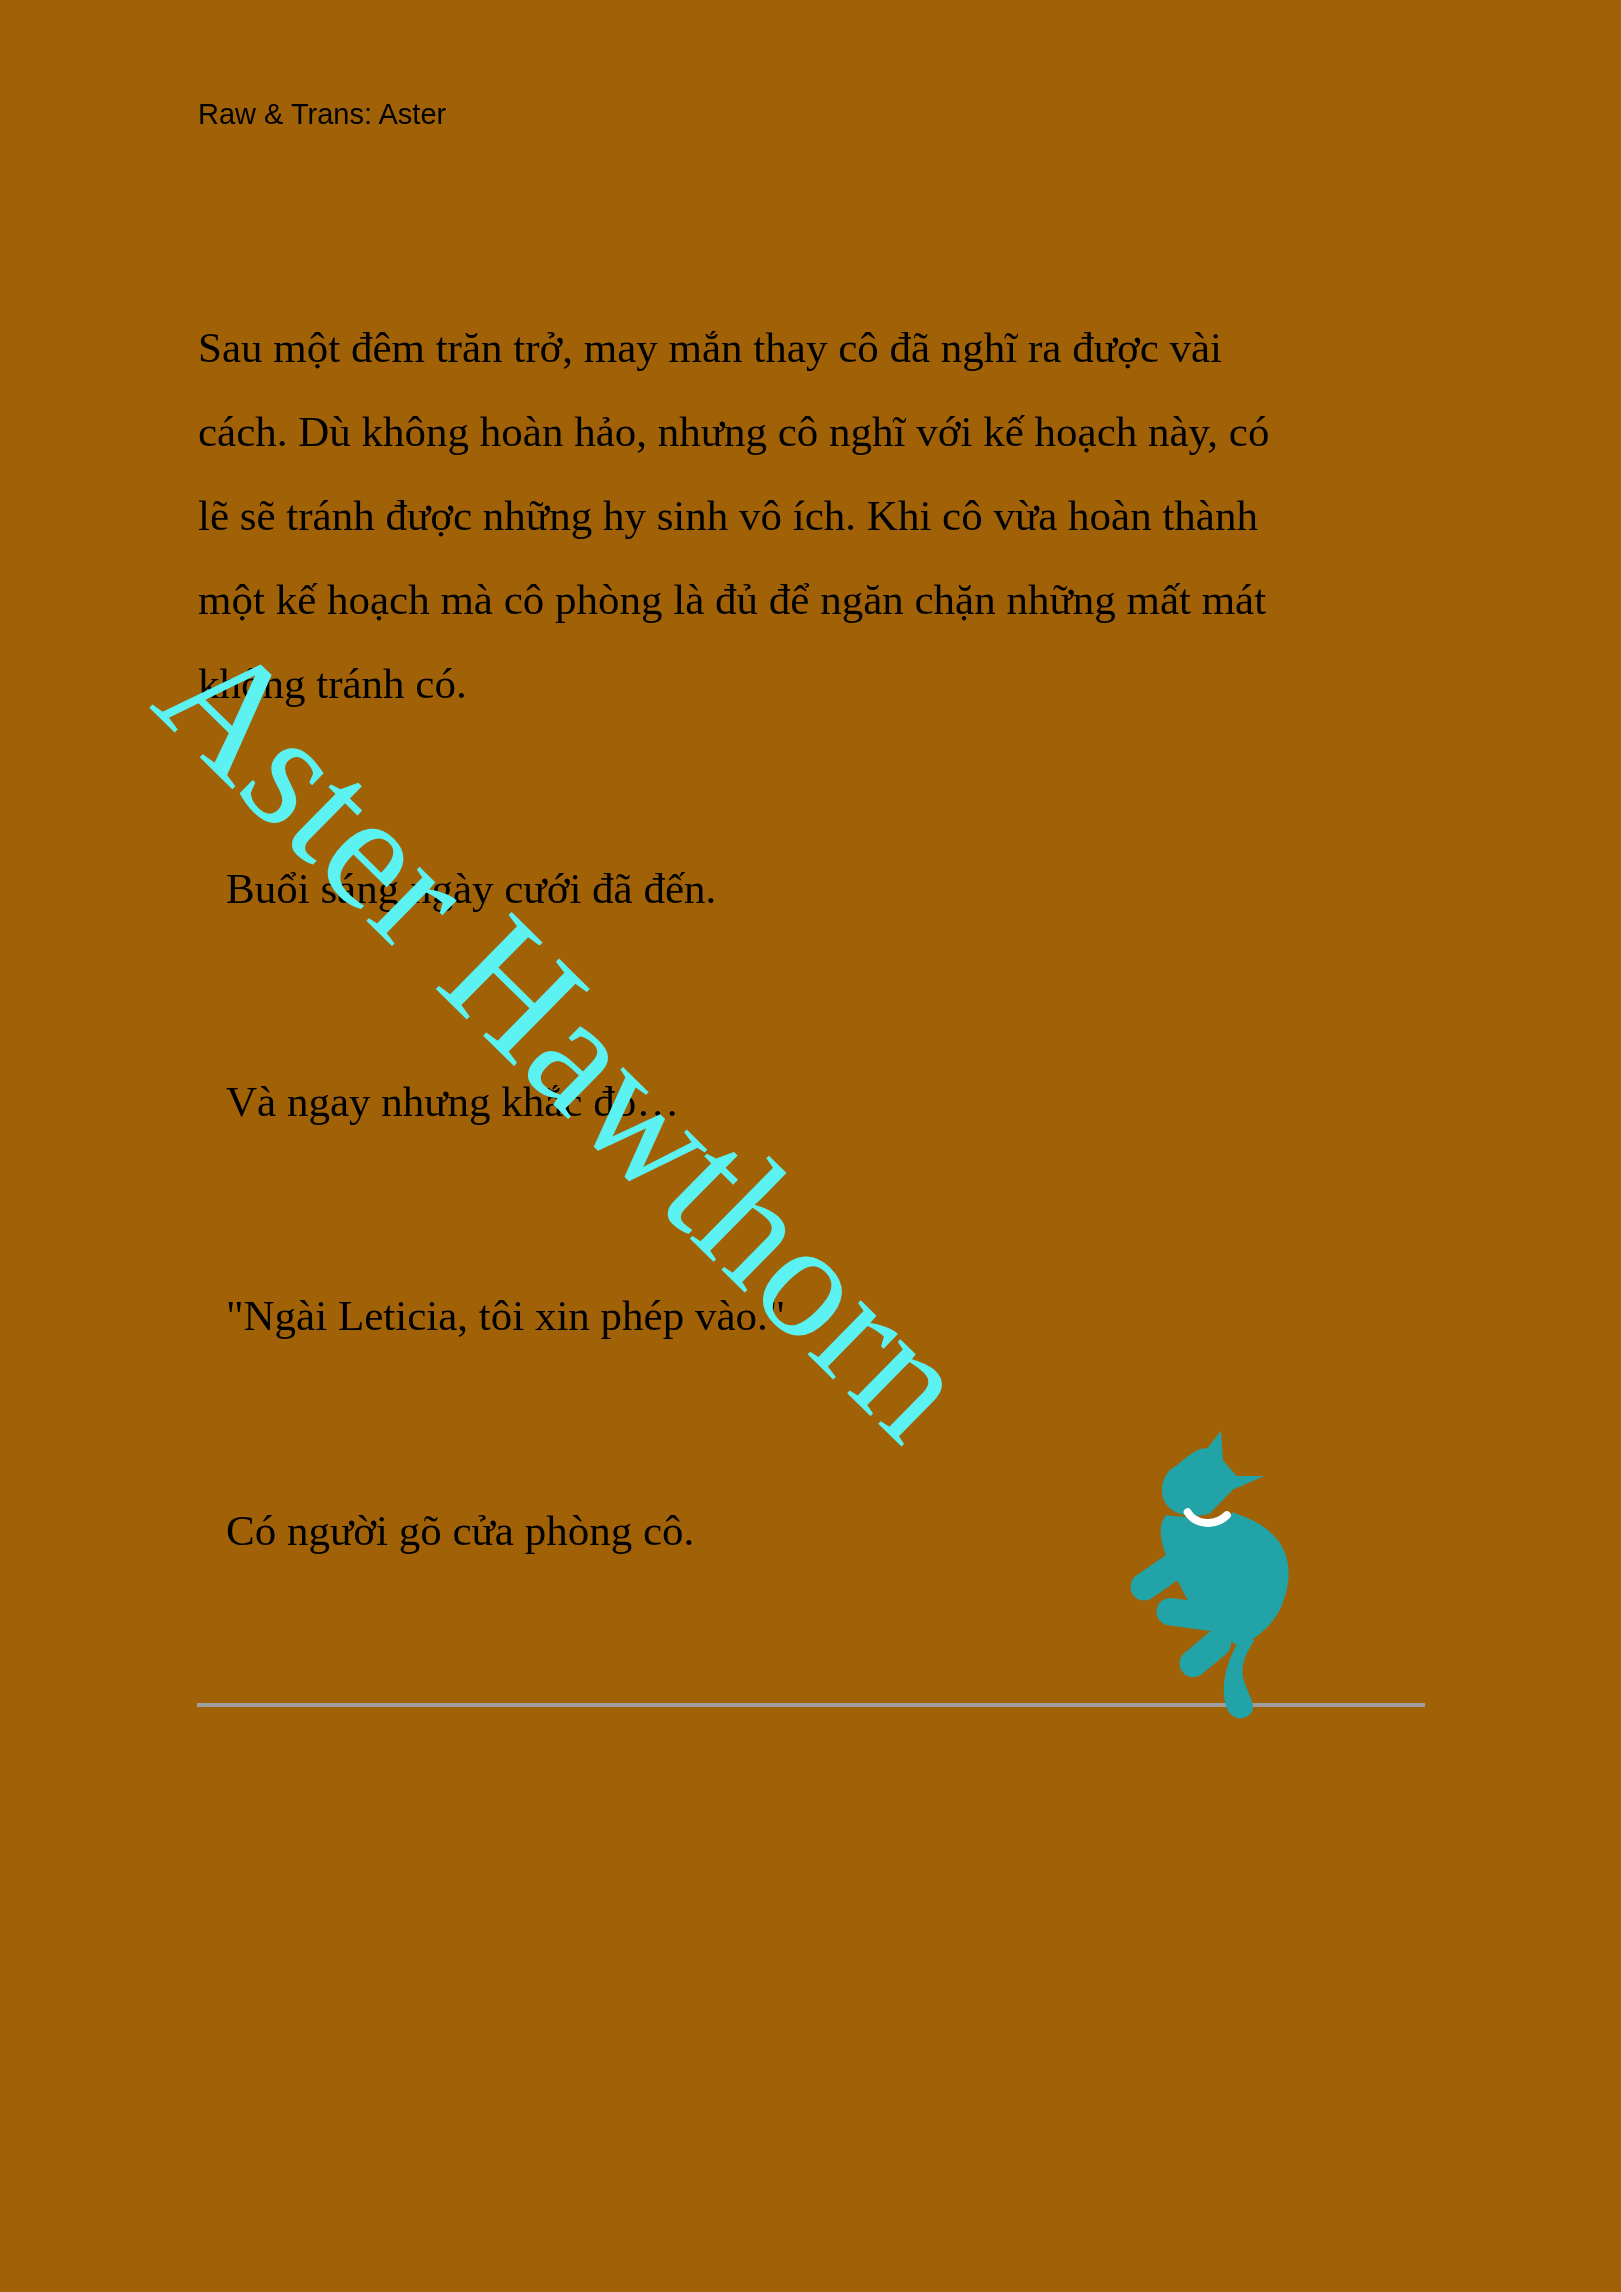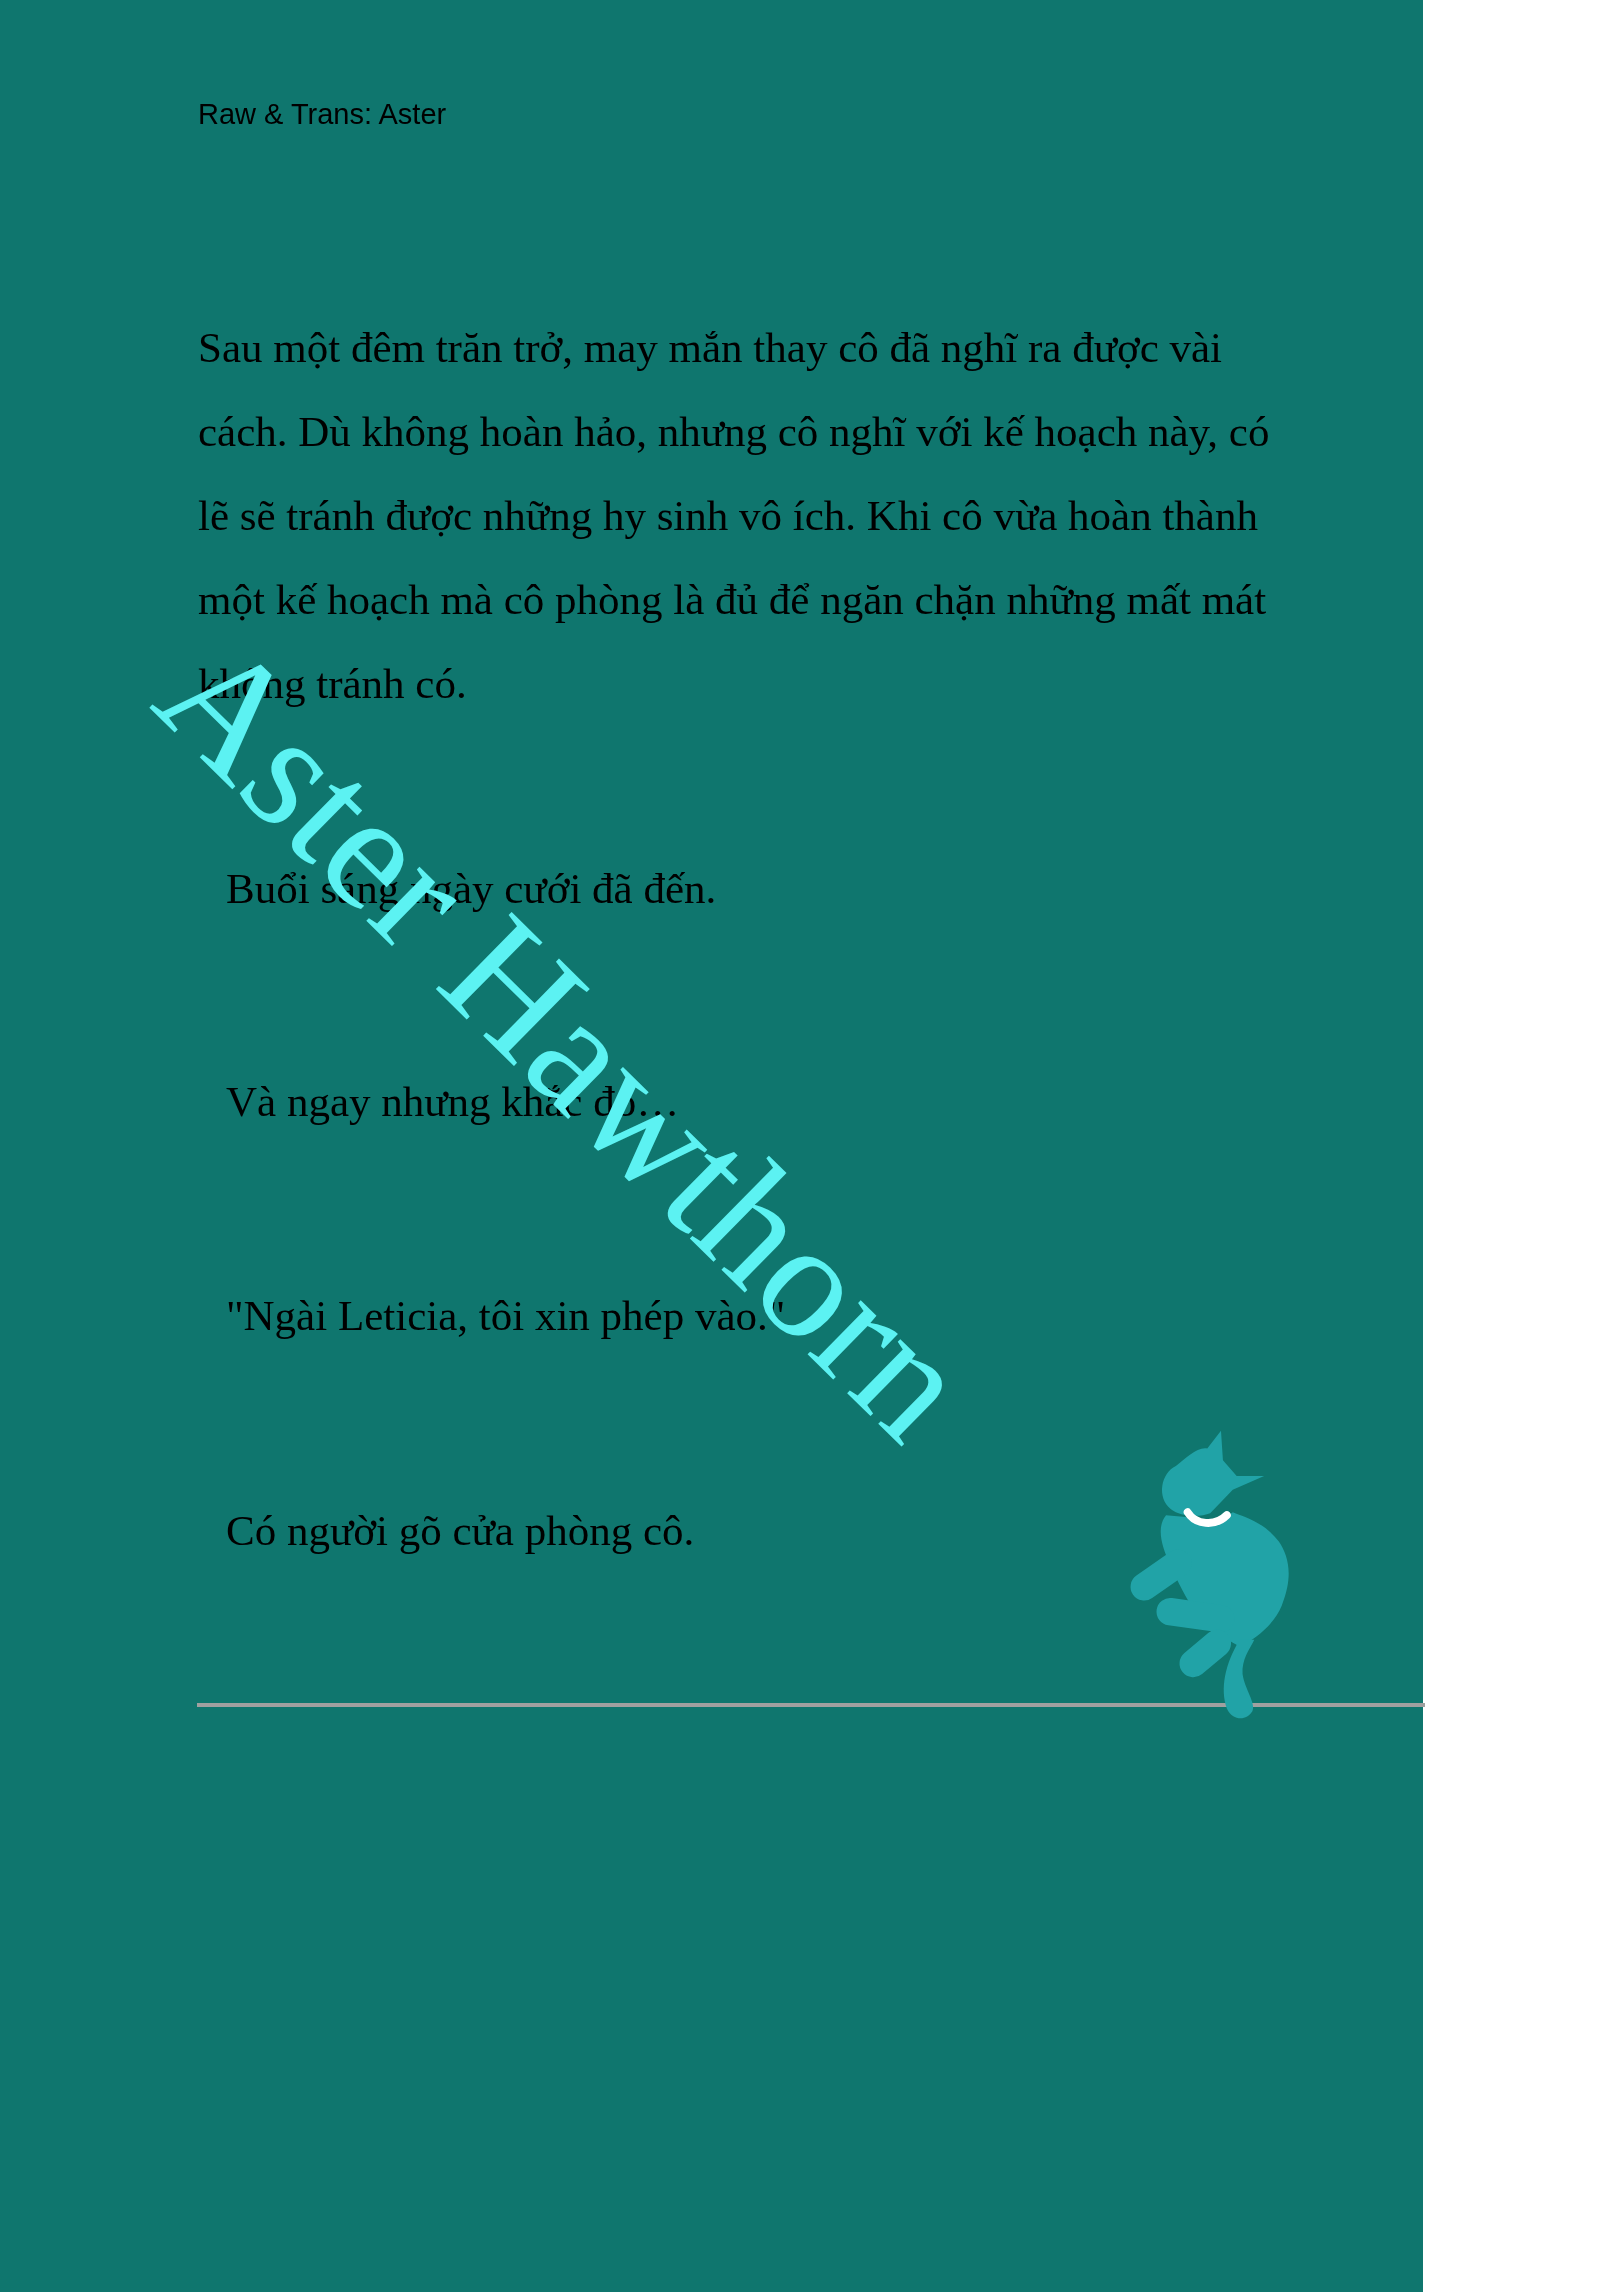--- a/index.html
+++ b/index.html
@@ -1,17 +1,17 @@
 <!DOCTYPE html>
 <html><head>
 <meta charset="utf-8">
 <style>
   html, body { margin: 0; padding: 0; background: #ffffff; }
   body { width: 1621px; height: 2293px; position: relative; overflow: hidden; }
-  .page { position: absolute; left: 0; top: 0; width: 1423px; height: 2293px; background: #0f766e; }
+  .page { position: absolute; left: 0; top: 0; width: 1621px; height: 2293px; background: #a16207; }
   .header {
     position: absolute; left: 198px; top: 97px;
     font-family: "Liberation Sans", sans-serif; font-size: 29px; line-height: 35px;
     color: #000;
   }
   .body-text {
     position: absolute; left: 198px;
     font-family: "Liberation Serif", serif; font-size: 43px; color: #000;
     white-space: nowrap;
   }

